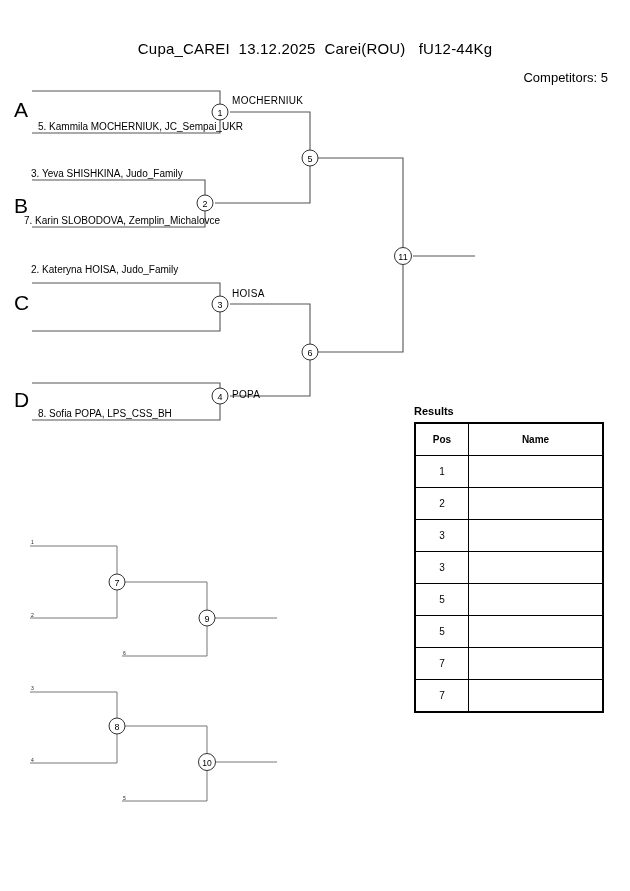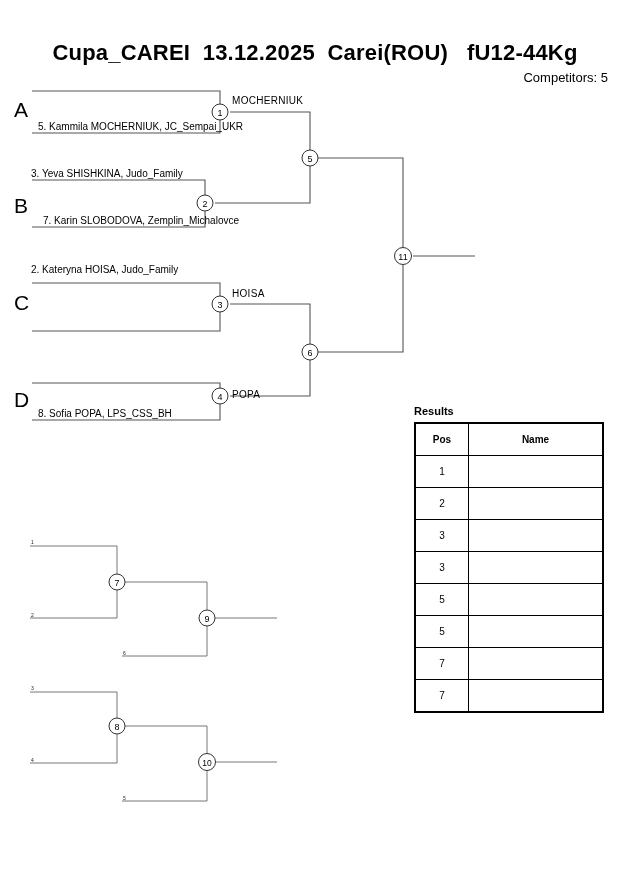--- a/index.html
+++ b/index.html
@@ -20,22 +20,22 @@
     overflow: hidden;
   }
 
   
   #title {
     position: absolute;
     left: 0;
     top: 40px;
     width: 630px;
     text-align: center;
-    font-size: 22px;
-    font-weight: bold;
+    font-size: 15px;
+    font-weight: normal;
     letter-spacing: 0.2px;
     white-space: pre;
   }
   #competitors {
     position: absolute;
     right: 22px;
     top: 70px;
     font-size: 13px;
     font-weight: normal;
     white-space: pre;
@@ -260,21 +260,21 @@
 
   <div class="grp-letter" style="left:14px; top:99px;">A</div>
   <div class="grp-letter" style="left:14px; top:195px;">B</div>
   <div class="grp-letter" style="left:14px; top:292px;">C</div>
   <div class="grp-letter" style="left:14px; top:389px;">D</div>
 
   <div class="comp-name" style="left:38px; top:122px;">5. Kammila MOCHERNIUK, JC_Sempai_UKR</div>
 
   <div class="comp-name" style="left:31px; top:169px;">3. Yeva SHISHKINA, Judo_Family</div>
 
-  <div class="comp-name" style="left:43px; top:216px;">7. Karin SLOBODOVA, Zemplin_Michalovce</div>
+  <div class="comp-name" style="left:24px; top:216px;">7. Karin SLOBODOVA, Zemplin_Michalovce</div>
 
   <div class="comp-name" style="left:31px; top:265px;">2. Kateryna HOISA, Judo_Family</div>
 
   <div class="comp-name" style="left:38px; top:409px;">8. Sofia POPA, LPS_CSS_BH</div>
 
   <div class="win-name" style="left:232px; top:96px;">MOCHERNIUK</div>
 
   <div class="win-name" style="left:232px; top:289px;">HOISA</div>
 
   <div class="win-name" style="left:232px; top:390px;">POPA</div>

